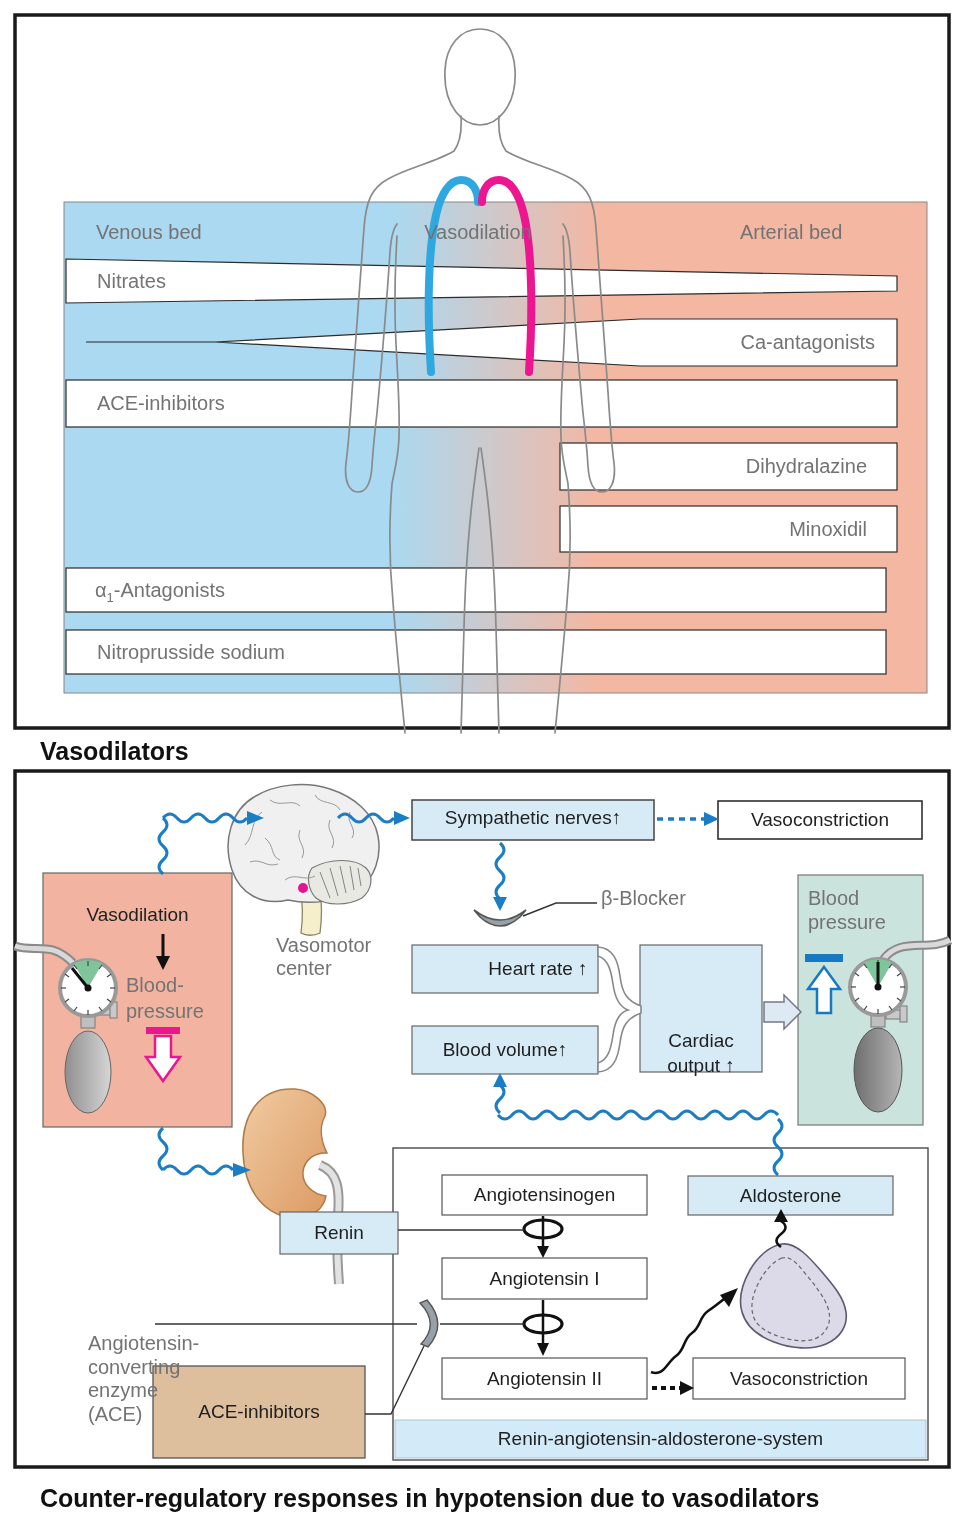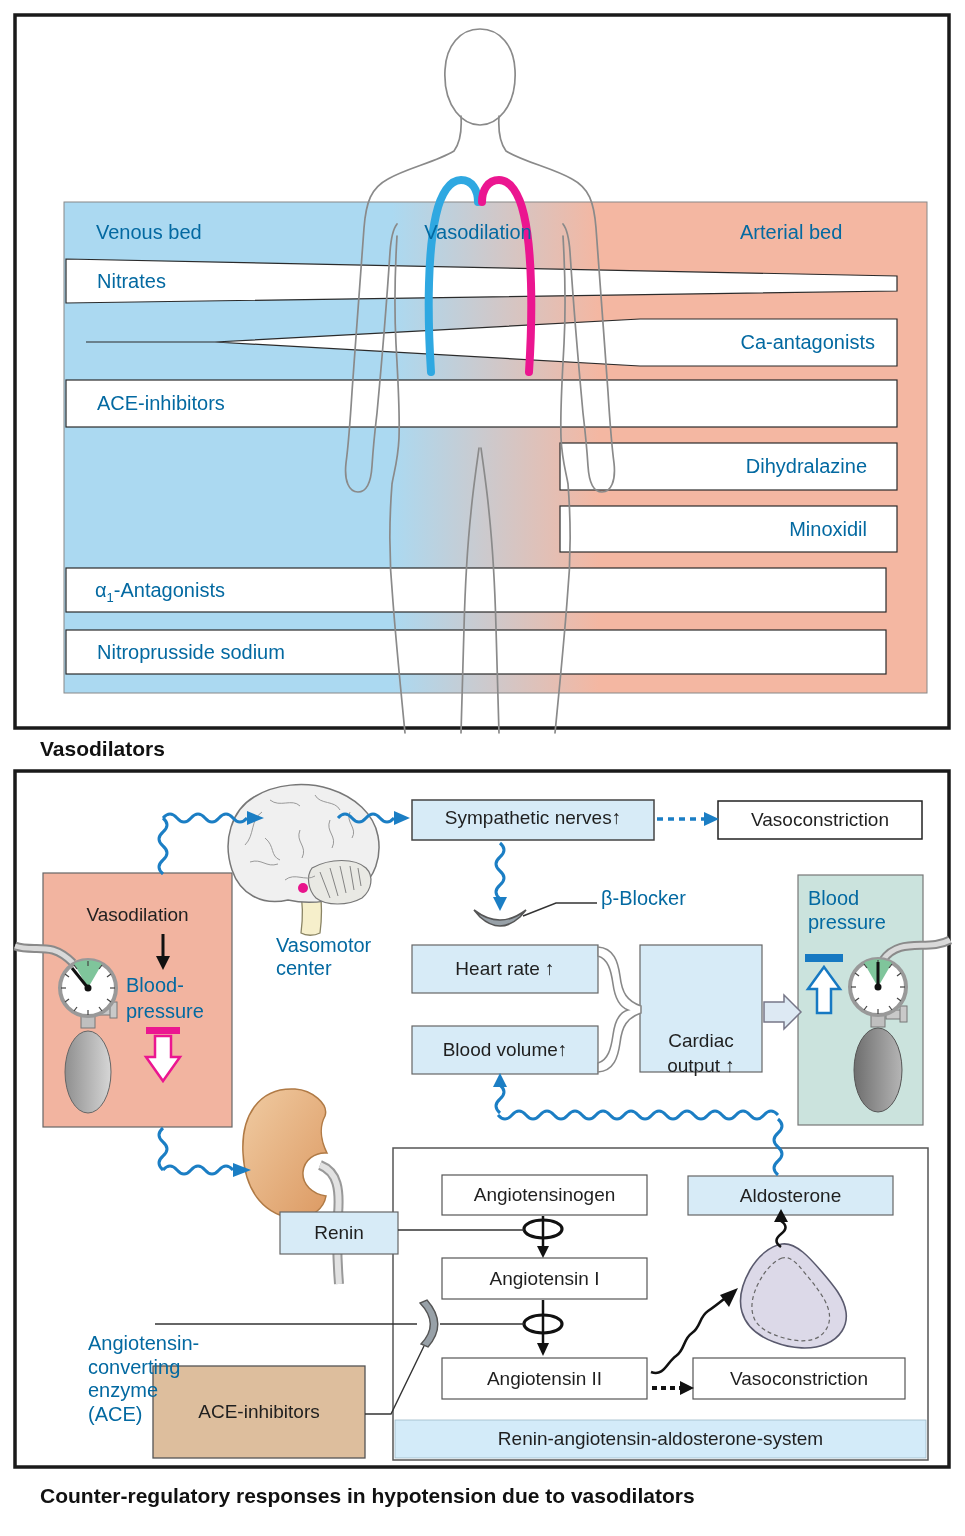--- a/index.html
+++ b/index.html
@@ -1,22 +1,22 @@
 <!DOCTYPE html>
 <html><head>
 <meta charset="utf-8">
 <style>
   html,body{margin:0;padding:0;background:#fff;}
   .stage{position:relative;width:965px;height:1536px;background:#fff;overflow:hidden;
          font-family:"Liberation Sans","DejaVu Sans",sans-serif;color:#1a1a1a;}
   svg{position:absolute;left:0;top:0;}
-  .txt{position:absolute;white-space:nowrap;font-size:20px;line-height:23px;color:#0369a1;}
+  .txt{position:absolute;white-space:nowrap;font-size:20px;line-height:23px;color:#737373;}
   .boxtxt{position:absolute;display:flex;align-items:center;justify-content:center;
           font-size:19px;color:#1f1f1f;text-align:center;}
-  .caption{position:absolute;font-weight:bold;font-size:21px;color:#111;white-space:nowrap;}
+  .caption{position:absolute;font-weight:bold;font-size:25px;color:#111;white-space:nowrap;}
   .rt{text-align:right;display:block;}
   sub.a1{font-size:13px;}
   .col{flex-direction:column;line-height:25px;margin-top:44px;}
 </style>
 </head>
 <body>
 
 <div class="stage">
 
 <svg width="965" height="1536" viewBox="0 0 965 1536">
@@ -263,21 +263,21 @@
 <div class="txt rt" style="left:640px;top:518px;width:227px;">Minoxidil</div>
 <div class="txt" style="left:95px;top:579px;"><span>α</span><sub class="a1">1</sub><span>-Antagonists</span></div>
 <div class="txt" style="left:97px;top:641px;">Nitroprusside sodium</div>
 
 <div class="caption" style="left:40px;top:737px;">Vasodilators</div>
 <div class="caption" style="left:40px;top:1484px;text-align:center;">Counter-regulatory responses in hypotension due to vasodilators</div>
 
 <div class="boxtxt" style="left:412px;top:800px;width:242px;height:36px;">Sympathetic nerves↑</div>
 <div class="boxtxt" style="left:718px;top:801px;width:204px;height:38px;">Vasoconstriction</div>
 <div class="txt" style="left:601px;top:887px;">β-Blocker</div>
-<div class="boxtxt" style="left:412px;top:945px;width:186px;height:48px;">Heart rate ↑</div>
+<div class="boxtxt" style="left:412px;top:945px;width:186px;height:48px;padding-left:33px;">Heart rate ↑</div>
 <div class="boxtxt" style="left:412px;top:1026px;width:186px;height:48px;">Blood volume↑</div>
 <div class="boxtxt col" style="left:640px;top:945px;width:122px;height:127px;">
       <span>Cardiac</span>
       <span>output ↑</span>
     </div>
 <div class="txt" style="left:808px;top:886px;line-height:24px;"><span>Blood</span><br><span>pressure</span></div>
 <div class="boxtxt" style="left:43px;top:903px;width:189px;height:24px;">Vasodilation</div>
 <div class="txt" style="left:126px;top:972px;line-height:26px;"><span>Blood-</span><br><span>pressure</span></div>
 <div class="txt" style="left:276px;top:934px;"><span>Vasomotor</span><br><span>center</span></div>
 <div class="boxtxt" style="left:280px;top:1212px;width:118px;height:42px;">Renin</div>

